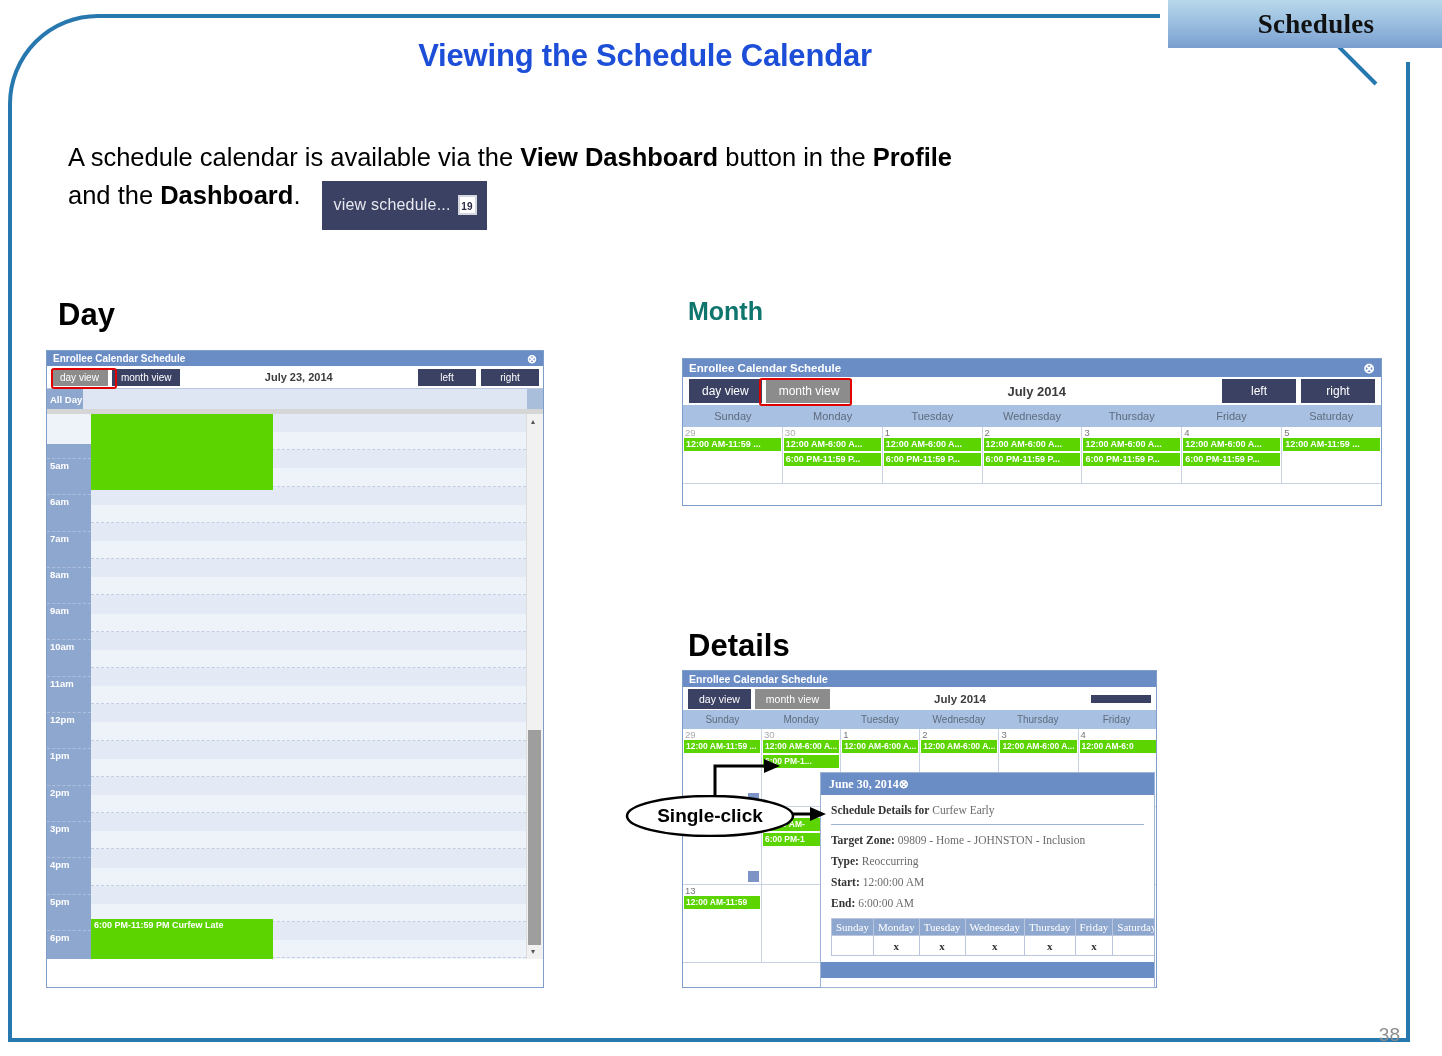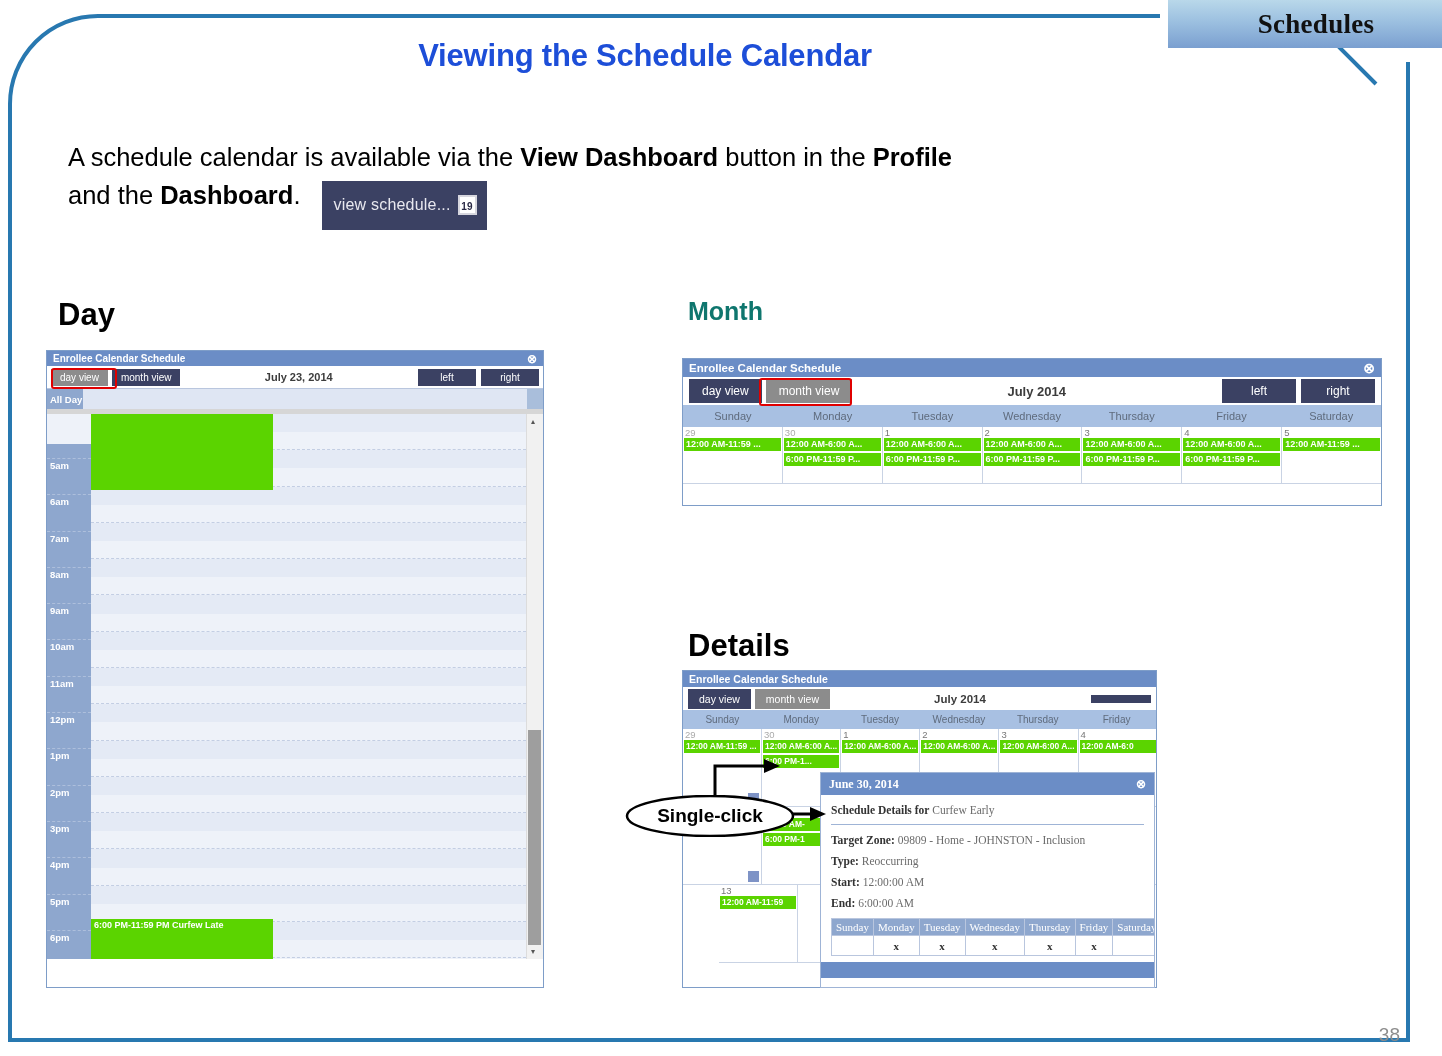--- a/index.html
+++ b/index.html
@@ -201,21 +201,21 @@
     background:#7e93c6;
   }
 
   
   .det-pop{
     position:absolute; background:#fff;
     border:1px solid #9fb4d6; box-sizing:border-box; overflow:hidden;
   }
   .det-head{
     background:#6b8dc6; color:#fff; height:22px;
-    display:flex; align-items:center; justify-content:space-between;
+    display:flex; align-items:center; justify-content:flex-start;
     padding:0 8px; box-sizing:border-box;
     font-size:12px; font-weight:bold;
     font-family:"Liberation Serif", serif;
   }
   .det-body{padding:9px 10px 6px 10px;}
   .det-for{
     font-size:11.5px; color:#6b6b6b; margin-bottom:8px;
     font-family:"Liberation Serif", serif;
   }
   .det-for b{color:#333; font-weight:bold;}
@@ -534,21 +534,21 @@
           <div class="mv-num">7</div>
           <div class="mv-ev" style="font-size: 8.5px;">12:00 AM-</div>
           <div class="mv-ev" style="font-size: 8.5px;">6:00 PM-1</div>
         </div>
         <div class="mv-cell" style="height: 78px; flex: 0 0 79px; position: relative;"></div>
         <div class="mv-cell" style="height: 78px; flex: 0 0 79px; position: relative;"></div>
         <div class="mv-cell" style="height: 78px; flex: 0 0 79px; position: relative;"></div>
         <div class="mv-cell" style="height: 78px; flex: 0 0 79px; position: relative;"></div>
       </div>
       <div class="mv-week">
-        <div class="mv-cell" style="height: 78px; flex: 0 0 79px; position: relative; margin-left: 36px;">
+        <div class="mv-cell" style="height: 78px; flex: 0 0 79px; position: relative;">
           <div class="mv-num">13</div>
           <div class="mv-ev" style="font-size: 8.5px;">12:00 AM-11:59</div>
         </div>
         <div class="mv-cell" style="height: 78px; flex: 0 0 79px; position: relative;"></div>
         <div class="mv-cell" style="height: 78px; flex: 0 0 79px; position: relative;"></div>
         <div class="mv-cell" style="height: 78px; flex: 0 0 79px; position: relative;"></div>
         <div class="mv-cell" style="height: 78px; flex: 0 0 79px; position: relative;"></div>
       </div>
     </div>
 </div>

